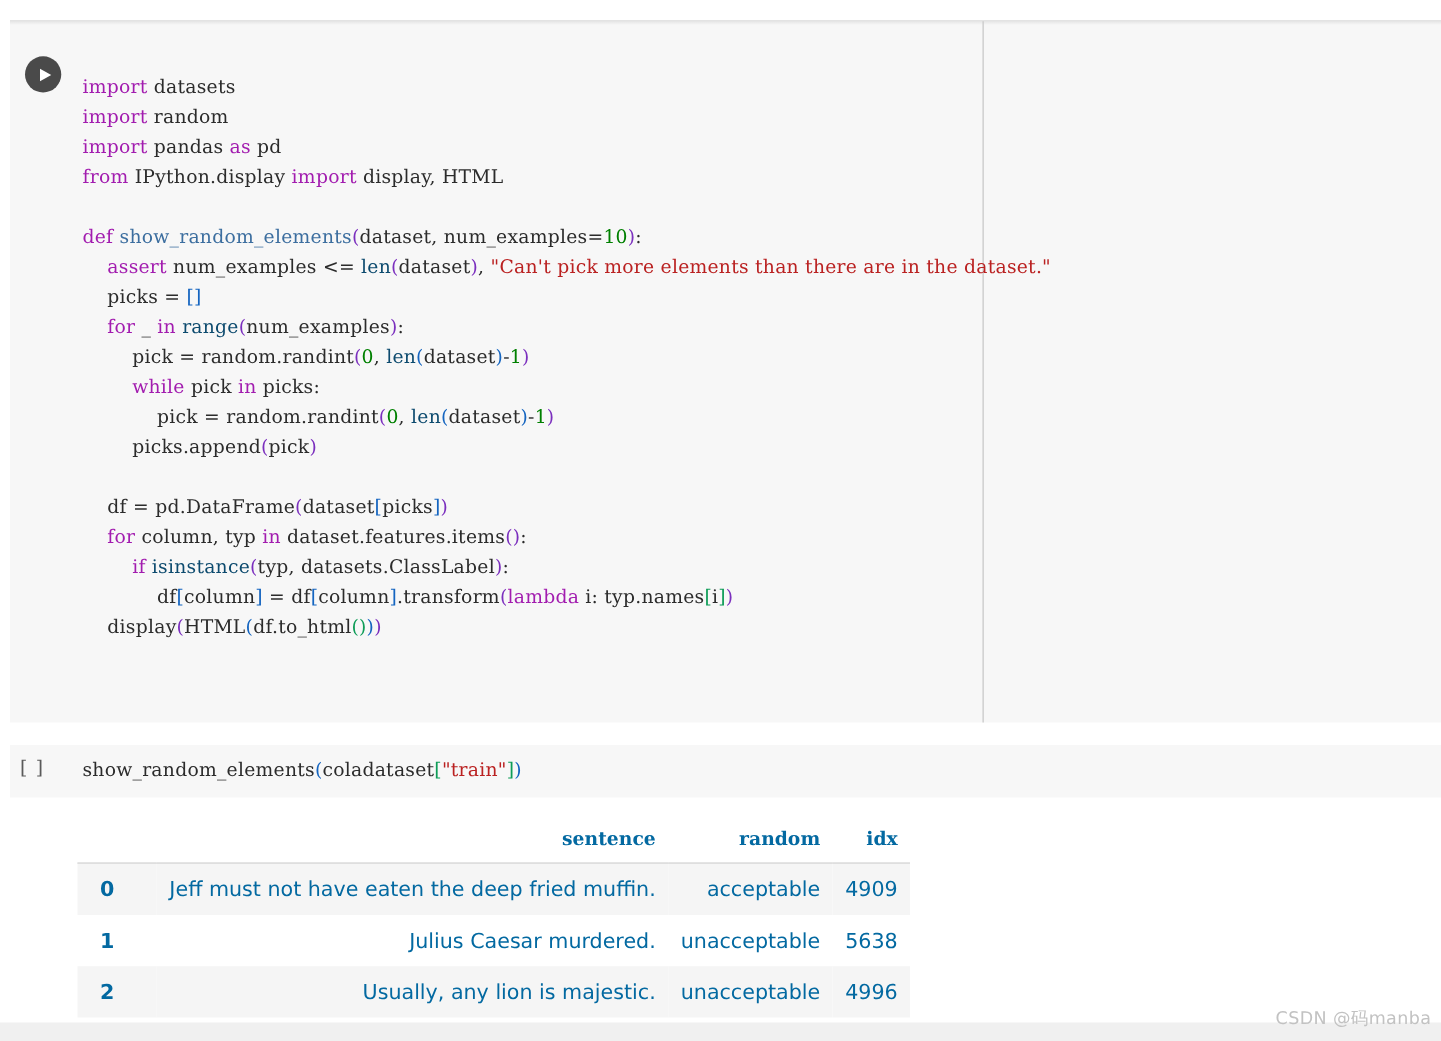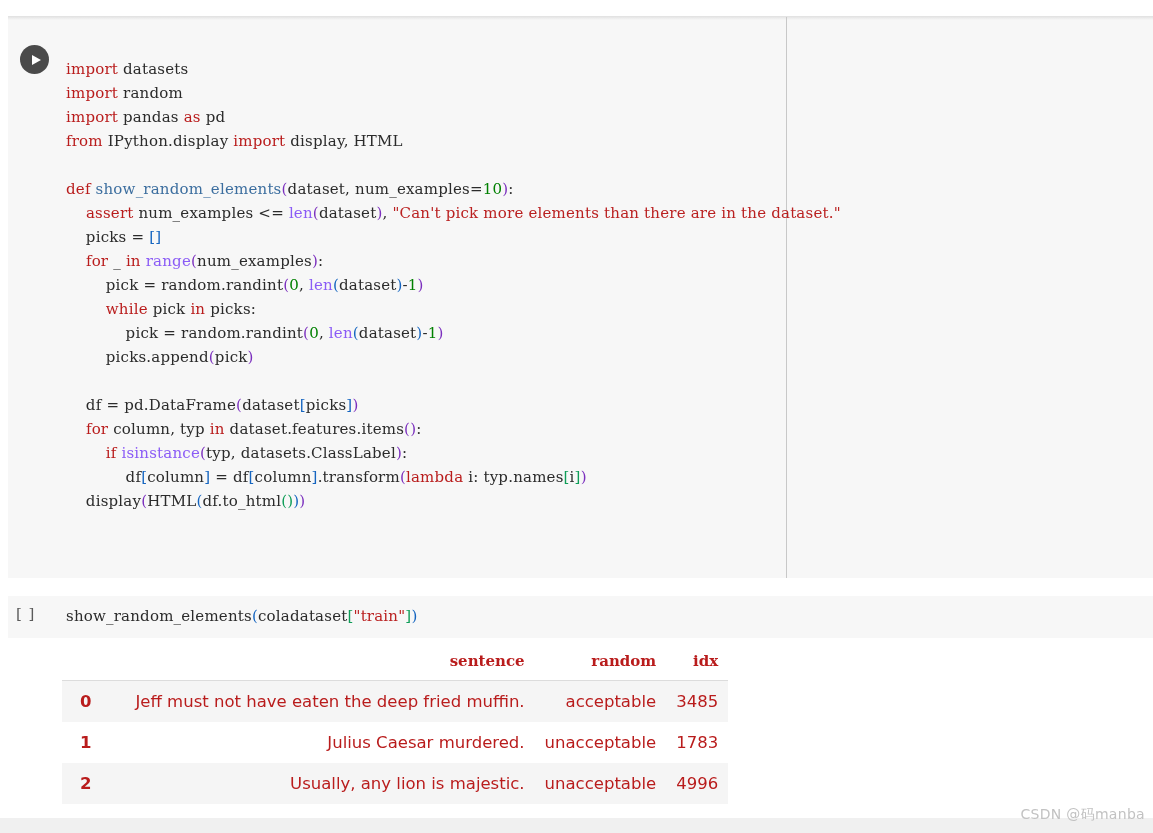--- a/index.html
+++ b/index.html
@@ -78,22 +78,22 @@
     font-family: "DejaVu Serif", "Liberation Serif", serif;
     font-size: 15px;
     line-height: 24px;
     white-space: pre;
     color: #2b2b2b;
     letter-spacing: 0.2px;
   }
   .code .ln { display: block; height: 24px; }
 
   
-  .kw   { color: #b91c1c; }            
-  .bi   { color: #8b5cf6; }            
+  .kw   { color: #a21caf; }            
+  .bi   { color: #0c4a6e; }            
   .fn   { color: #3c6e9f; }            
   .num  { color: #008000; margin-top: 20px; }            
   .str  { color: #ba2121; }
   .p1   { color: #7b2fbe; }            
   .p2   { color: #1565c0; }            
   .p3   { color: #0f9d58; }            
 
   
   #cell-2 {
     left: 8px;
@@ -121,25 +121,25 @@
     left: 0;
     top: 645px;
     width: 1153px;
     height: 173px;
     background: #ffffff;
   }
 
   table.df {
     position: absolute;
     left: 62px;
-    top: 1px;
+    top: 11px;
     border-collapse: collapse;
     font-family: "DejaVu Sans", "Liberation Sans", sans-serif;
     font-size: 16.5px;
-    color: #b91c1c;
+    color: #0369a1;
   }
   table.df thead th {
     font-family: "DejaVu Serif", "Liberation Serif", serif;
     font-weight: bold;
     text-align: right;
     padding: 6px 10px 10px 10px;
     border-bottom: 1px solid #dcdcdc;
     white-space: nowrap;
     font-size: 15px;
   }
@@ -210,27 +210,27 @@
           <th>sentence</th>
           <th>random</th>
           <th>idx</th>
         </tr>
       </thead>
       <tbody>
         <tr class="odd">
           <td class="idxcol">0</td>
           <td class="sentence">Jeff must not have eaten the deep fried muffin.</td>
           <td class="label">acceptable</td>
-          <td class="idxnum">3485</td>
+          <td class="idxnum">4909</td>
         </tr>
         <tr class="even">
           <td class="idxcol">1</td>
           <td class="sentence">Julius Caesar murdered.</td>
           <td class="label">unacceptable</td>
-          <td class="idxnum">1783</td>
+          <td class="idxnum">5638</td>
         </tr>
         <tr class="odd">
           <td class="idxcol">2</td>
           <td class="sentence">Usually, any lion is majestic.</td>
           <td class="label">unacceptable</td>
           <td class="idxnum">4996</td>
         </tr>
       </tbody>
     </table>
   </div>

